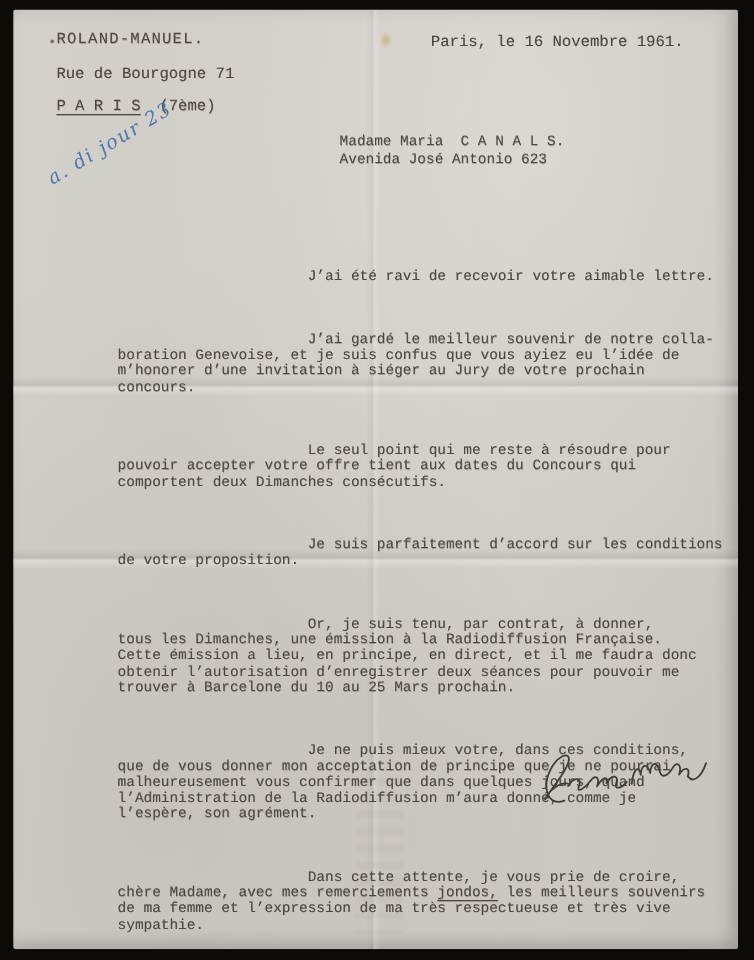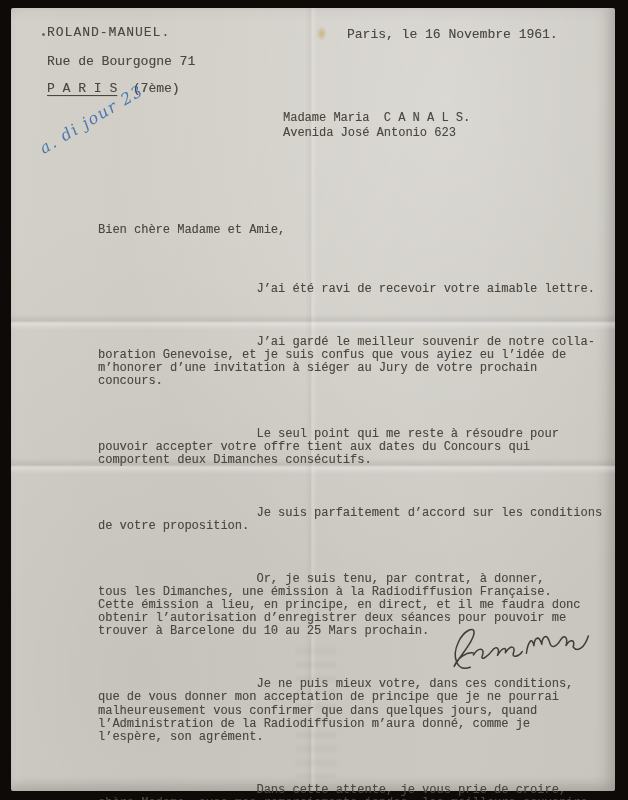--- a/index.html
+++ b/index.html
@@ -86,28 +86,27 @@
     <div class="crease-h" style="top:450px"></div>
     <div class="crease-v" style="left:294px"></div>
     <div id="stain-top"></div>
     <div id="ink-speck"></div>
     <div id="show-through"></div>
 
     <div class="typed hdr" style="left:36px; top:18px; letter-spacing:1px;">ROLAND-MANUEL.</div>
     <div class="typed hdr" style="left:36px; top:47px;">Rue de Bourgogne 71</div>
     <div class="typed hdr" style="left:36px; top:74px;"><span class="u">P A R I S</span><span>  (7ème)</span></div>
 
-    <div class="typed hdr" style="left:336px; top:20px;">Paris, le 16 Novembre 1961.</div>
+    <div class="typed hdr" style="left:348px; top:20px;">Paris, le 16 Novembre 1961.</div>
 
     <div id="handwritten-note">a. di jour 23</div>
 
     <div class="typed" style="left:272px; top:103px; line-height:14.5px;"><div>Madame Maria  C A N A L S.</div><div>Avenida José Antonio 623</div></div>
 
     <div class="typed" style="left:87px; top:190px; width:505px;">
-      <div class="salutation">Bien chère Madame et Amie,</div>
       <div class="para">                      J’ai été ravi de recevoir votre aimable lettre.</div>
       <div class="para">                      J’ai gardé le meilleur souvenir de notre colla-
 boration Genevoise, et je suis confus que vous ayiez eu l’idée de
 m’honorer d’une invitation à siéger au Jury de votre prochain
 concours.</div>
       <div class="para">                      Le seul point qui me reste à résoudre pour
 pouvoir accepter votre offre tient aux dates du Concours qui
 comportent deux Dimanches consécutifs.</div>
       <div class="para">                      Je suis parfaitement d’accord sur les conditions
 de votre proposition.</div>

